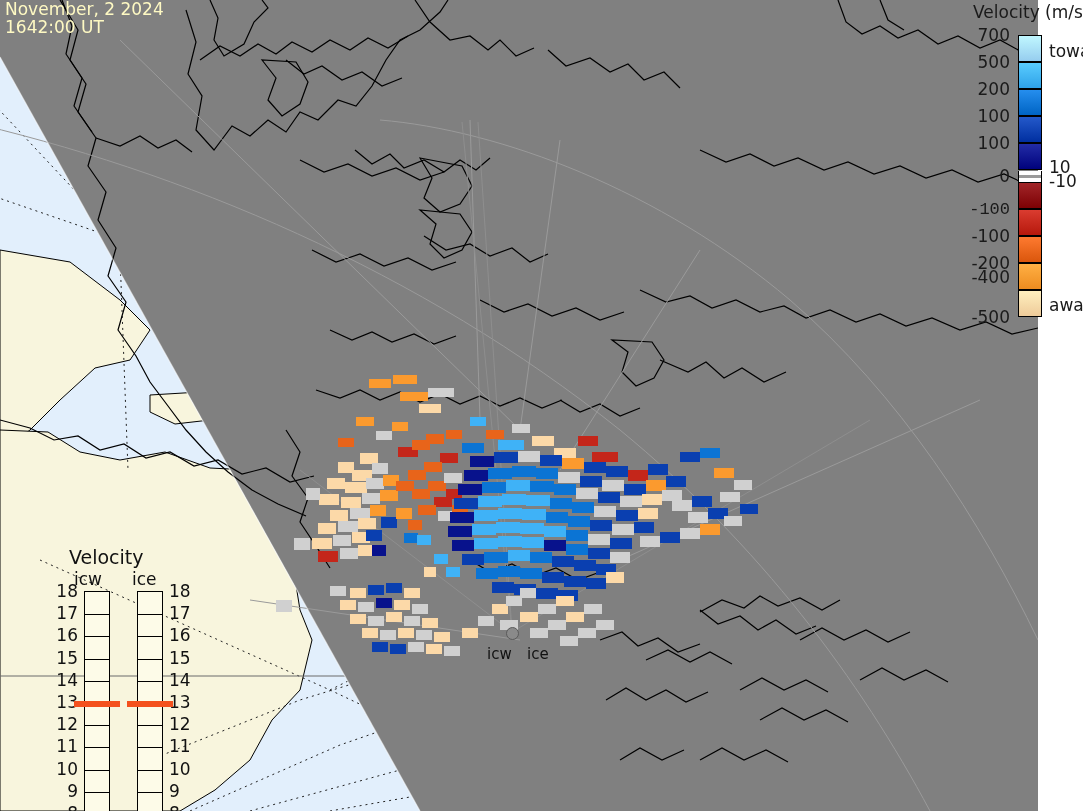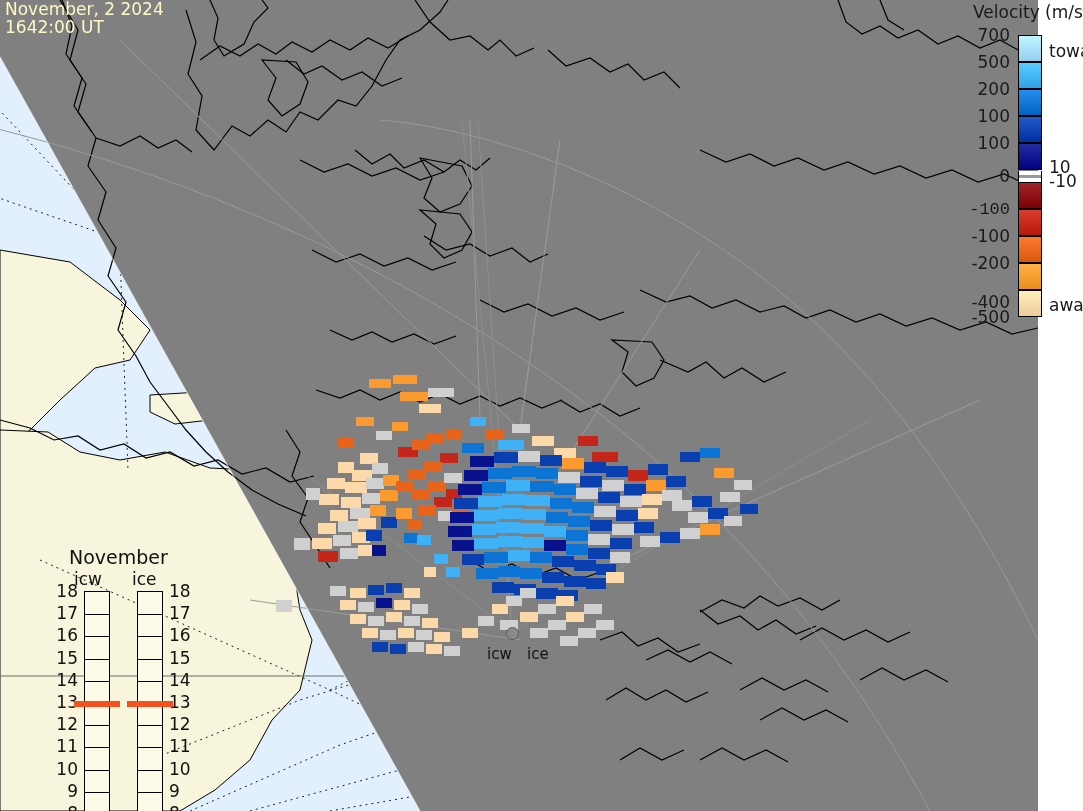--- a/index.html
+++ b/index.html
@@ -392,21 +392,21 @@
     <div id="site-dot"></div>
     <div class="site-label" id="site-icw">icw</div>
     <div class="site-label" id="site-ice">ice</div>
 
     <div id="title-block">
       <div id="title-date">November, 2 2024</div>
       <div id="title-time">1642:00 UT</div>
     </div>
 
     <div id="freq-panel">
-      <div id="freq-title">November</div>
+      <div id="freq-title">Velocity</div>
       <div class="freq-sub" id="freq-sub-icw">icw</div>
       <div class="freq-sub" id="freq-sub-ice">ice</div>
       <div class="freq-bar" id="freq-bar-icw">
           <div class="freq-div" style="top: 22.2px;"></div>
           <div class="freq-div" style="top: 44.4px;"></div>
           <div class="freq-div" style="top: 66.6px;"></div>
           <div class="freq-div" style="top: 88.8px;"></div>
           <div class="freq-div" style="top: 111px;"></div>
           <div class="freq-div" style="top: 133.2px;"></div>
           <div class="freq-div" style="top: 155.4px;"></div>
@@ -471,21 +471,21 @@
       </div>
   <div class="cbar-tick" style="top: 35px;">700</div>
       <div class="cbar-tick" style="top: 62.1px;">500</div>
       <div class="cbar-tick" style="top: 89.2px;">200</div>
       <div class="cbar-tick" style="top: 116.3px;">100</div>
       <div class="cbar-tick" style="top: 143.4px; text-align: center;">100</div>
       <div class="cbar-tick" style="top: 176px;">0</div>
       <div class="cbar-tick" style="top: 208.6px; font-family: Liberation Mono, monospace;">-100</div>
       <div class="cbar-tick" style="top: 235.7px;">-100</div>
       <div class="cbar-tick" style="top: 262.8px;">-200</div>
-      <div class="cbar-tick" style="top: 302px;">-400</div>
+      <div class="cbar-tick" style="top: 277px;">-400</div>
       <div class="cbar-tick" style="top: 317px; margin-left: 32px;">-500</div>
       <div class="cbar-side" style="top: 51px;">toward</div>
       <div class="cbar-side" style="top: 167px;">10</div>
       <div class="cbar-side" style="top: 181px;">-10</div>
       <div class="cbar-side" style="top: 305px;">away</div>
     </div>
 
 </div>
 
 </body></html>

